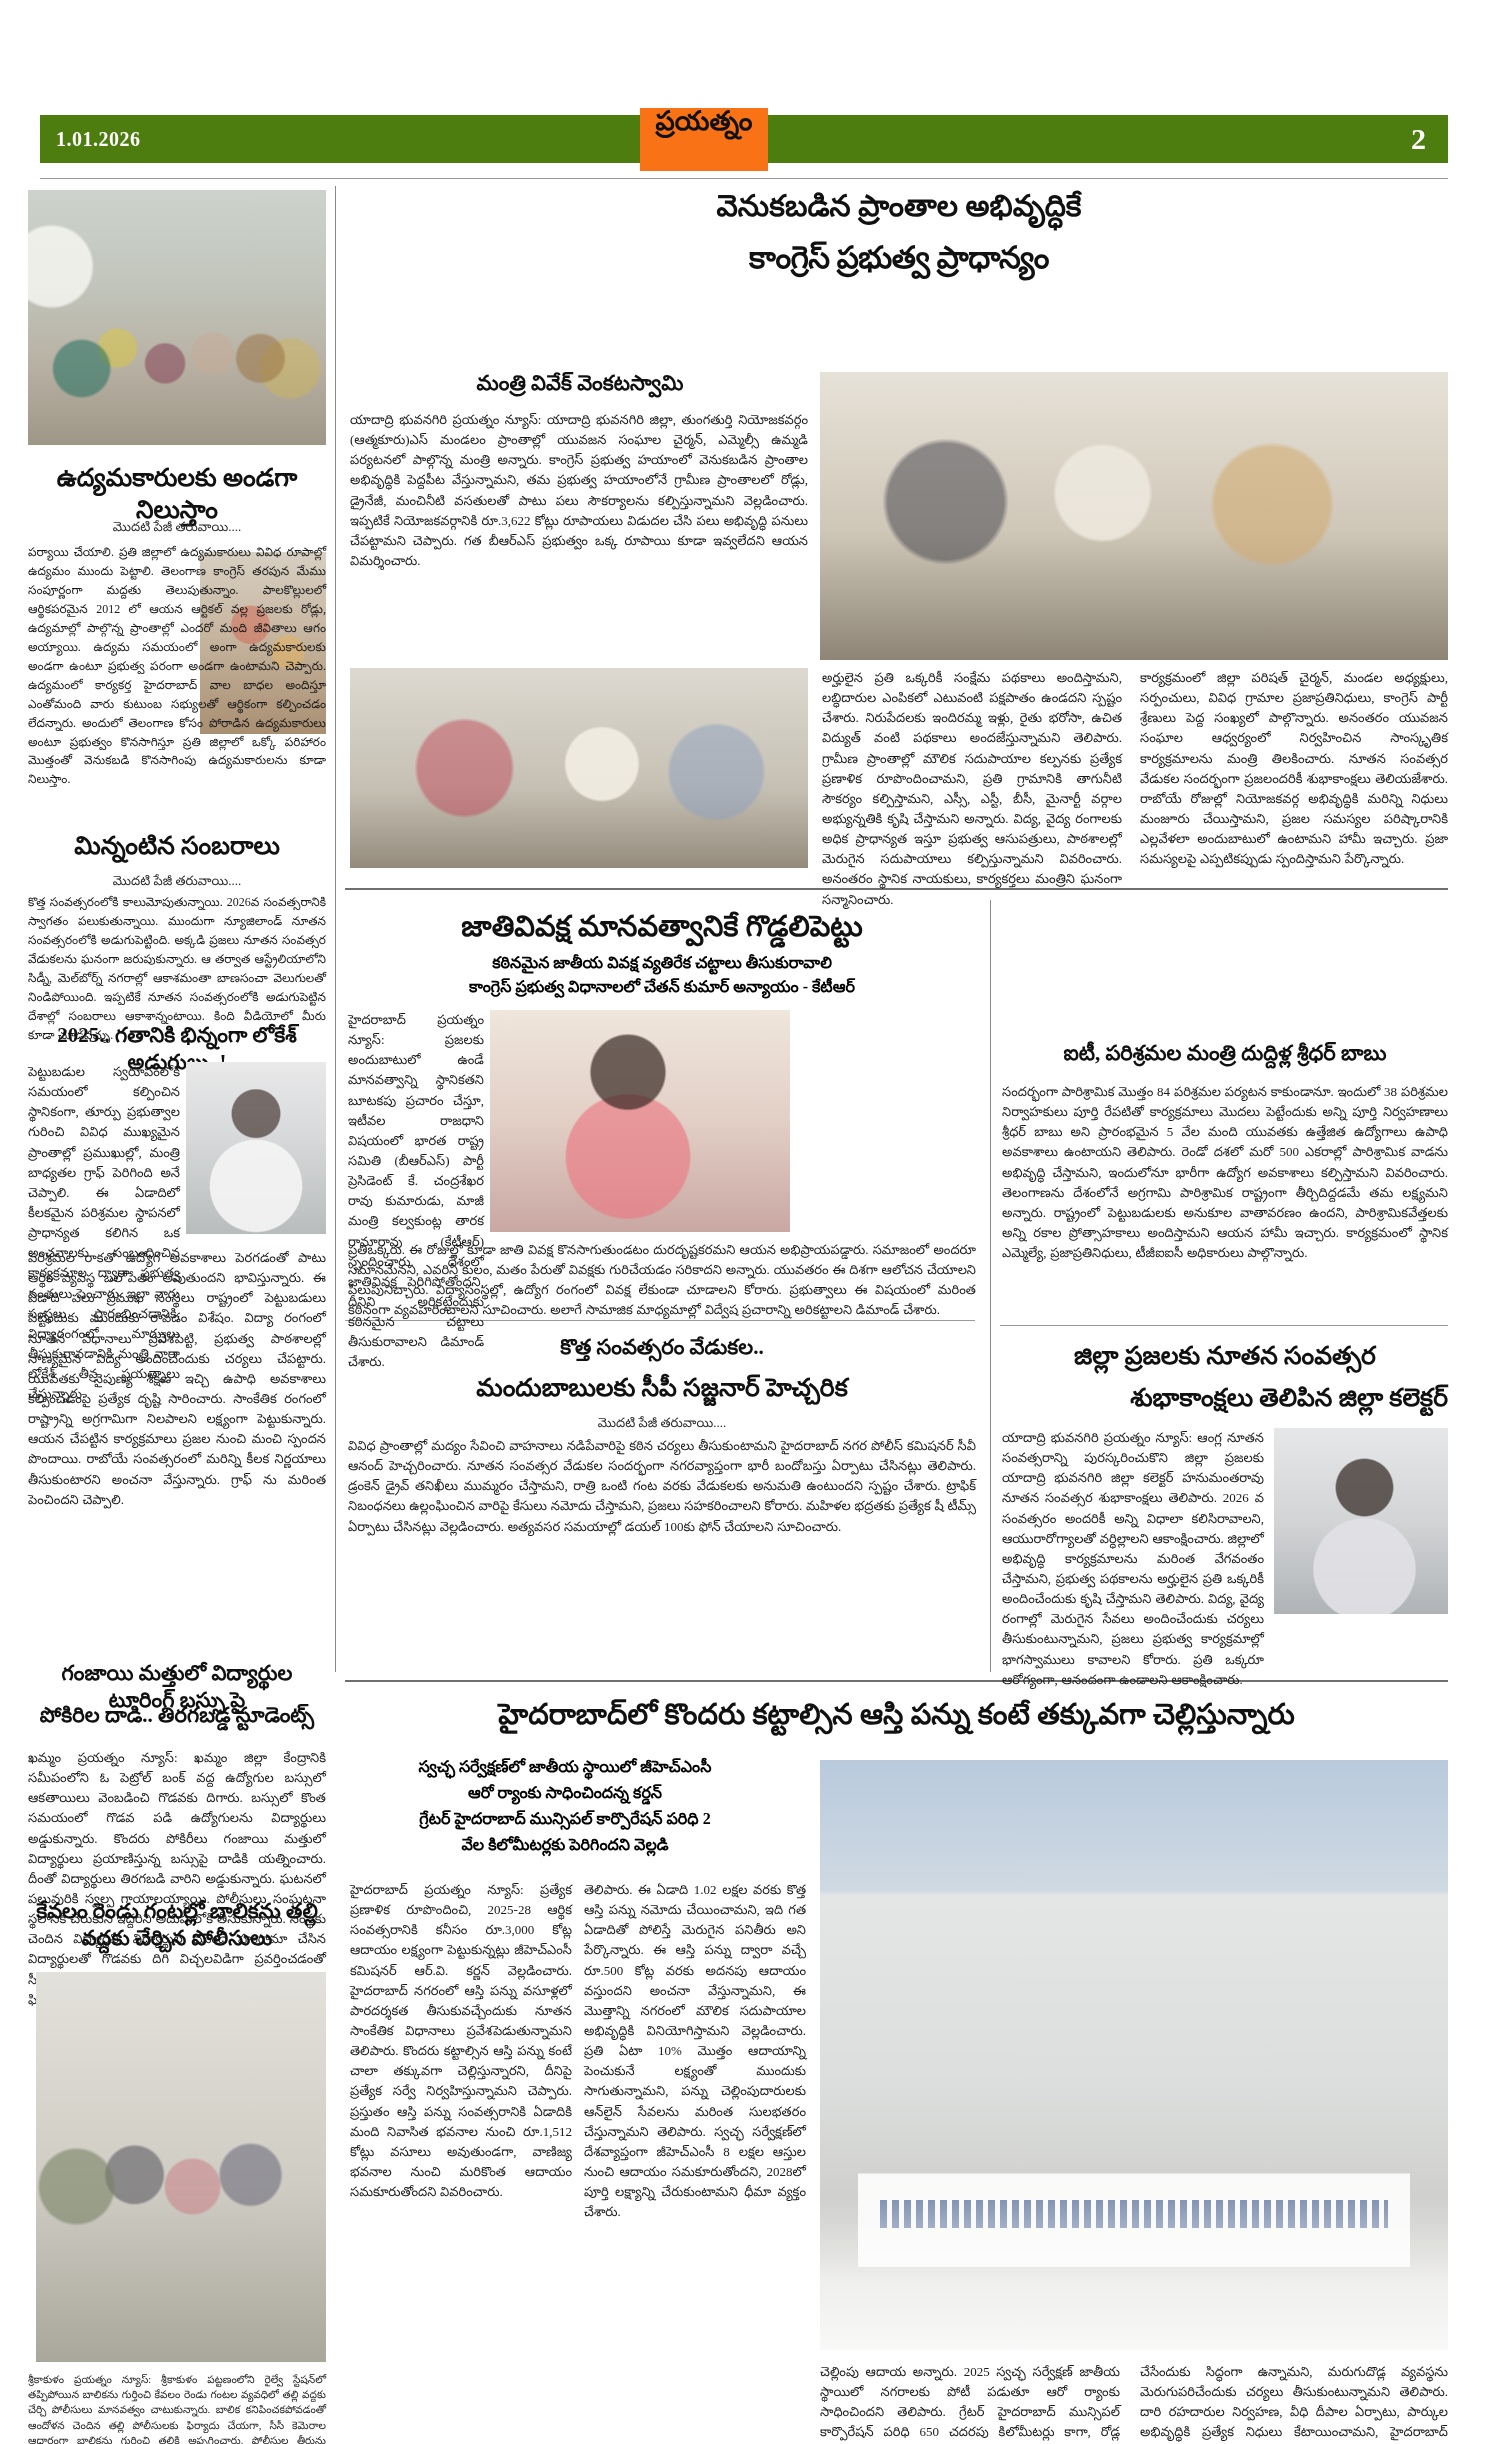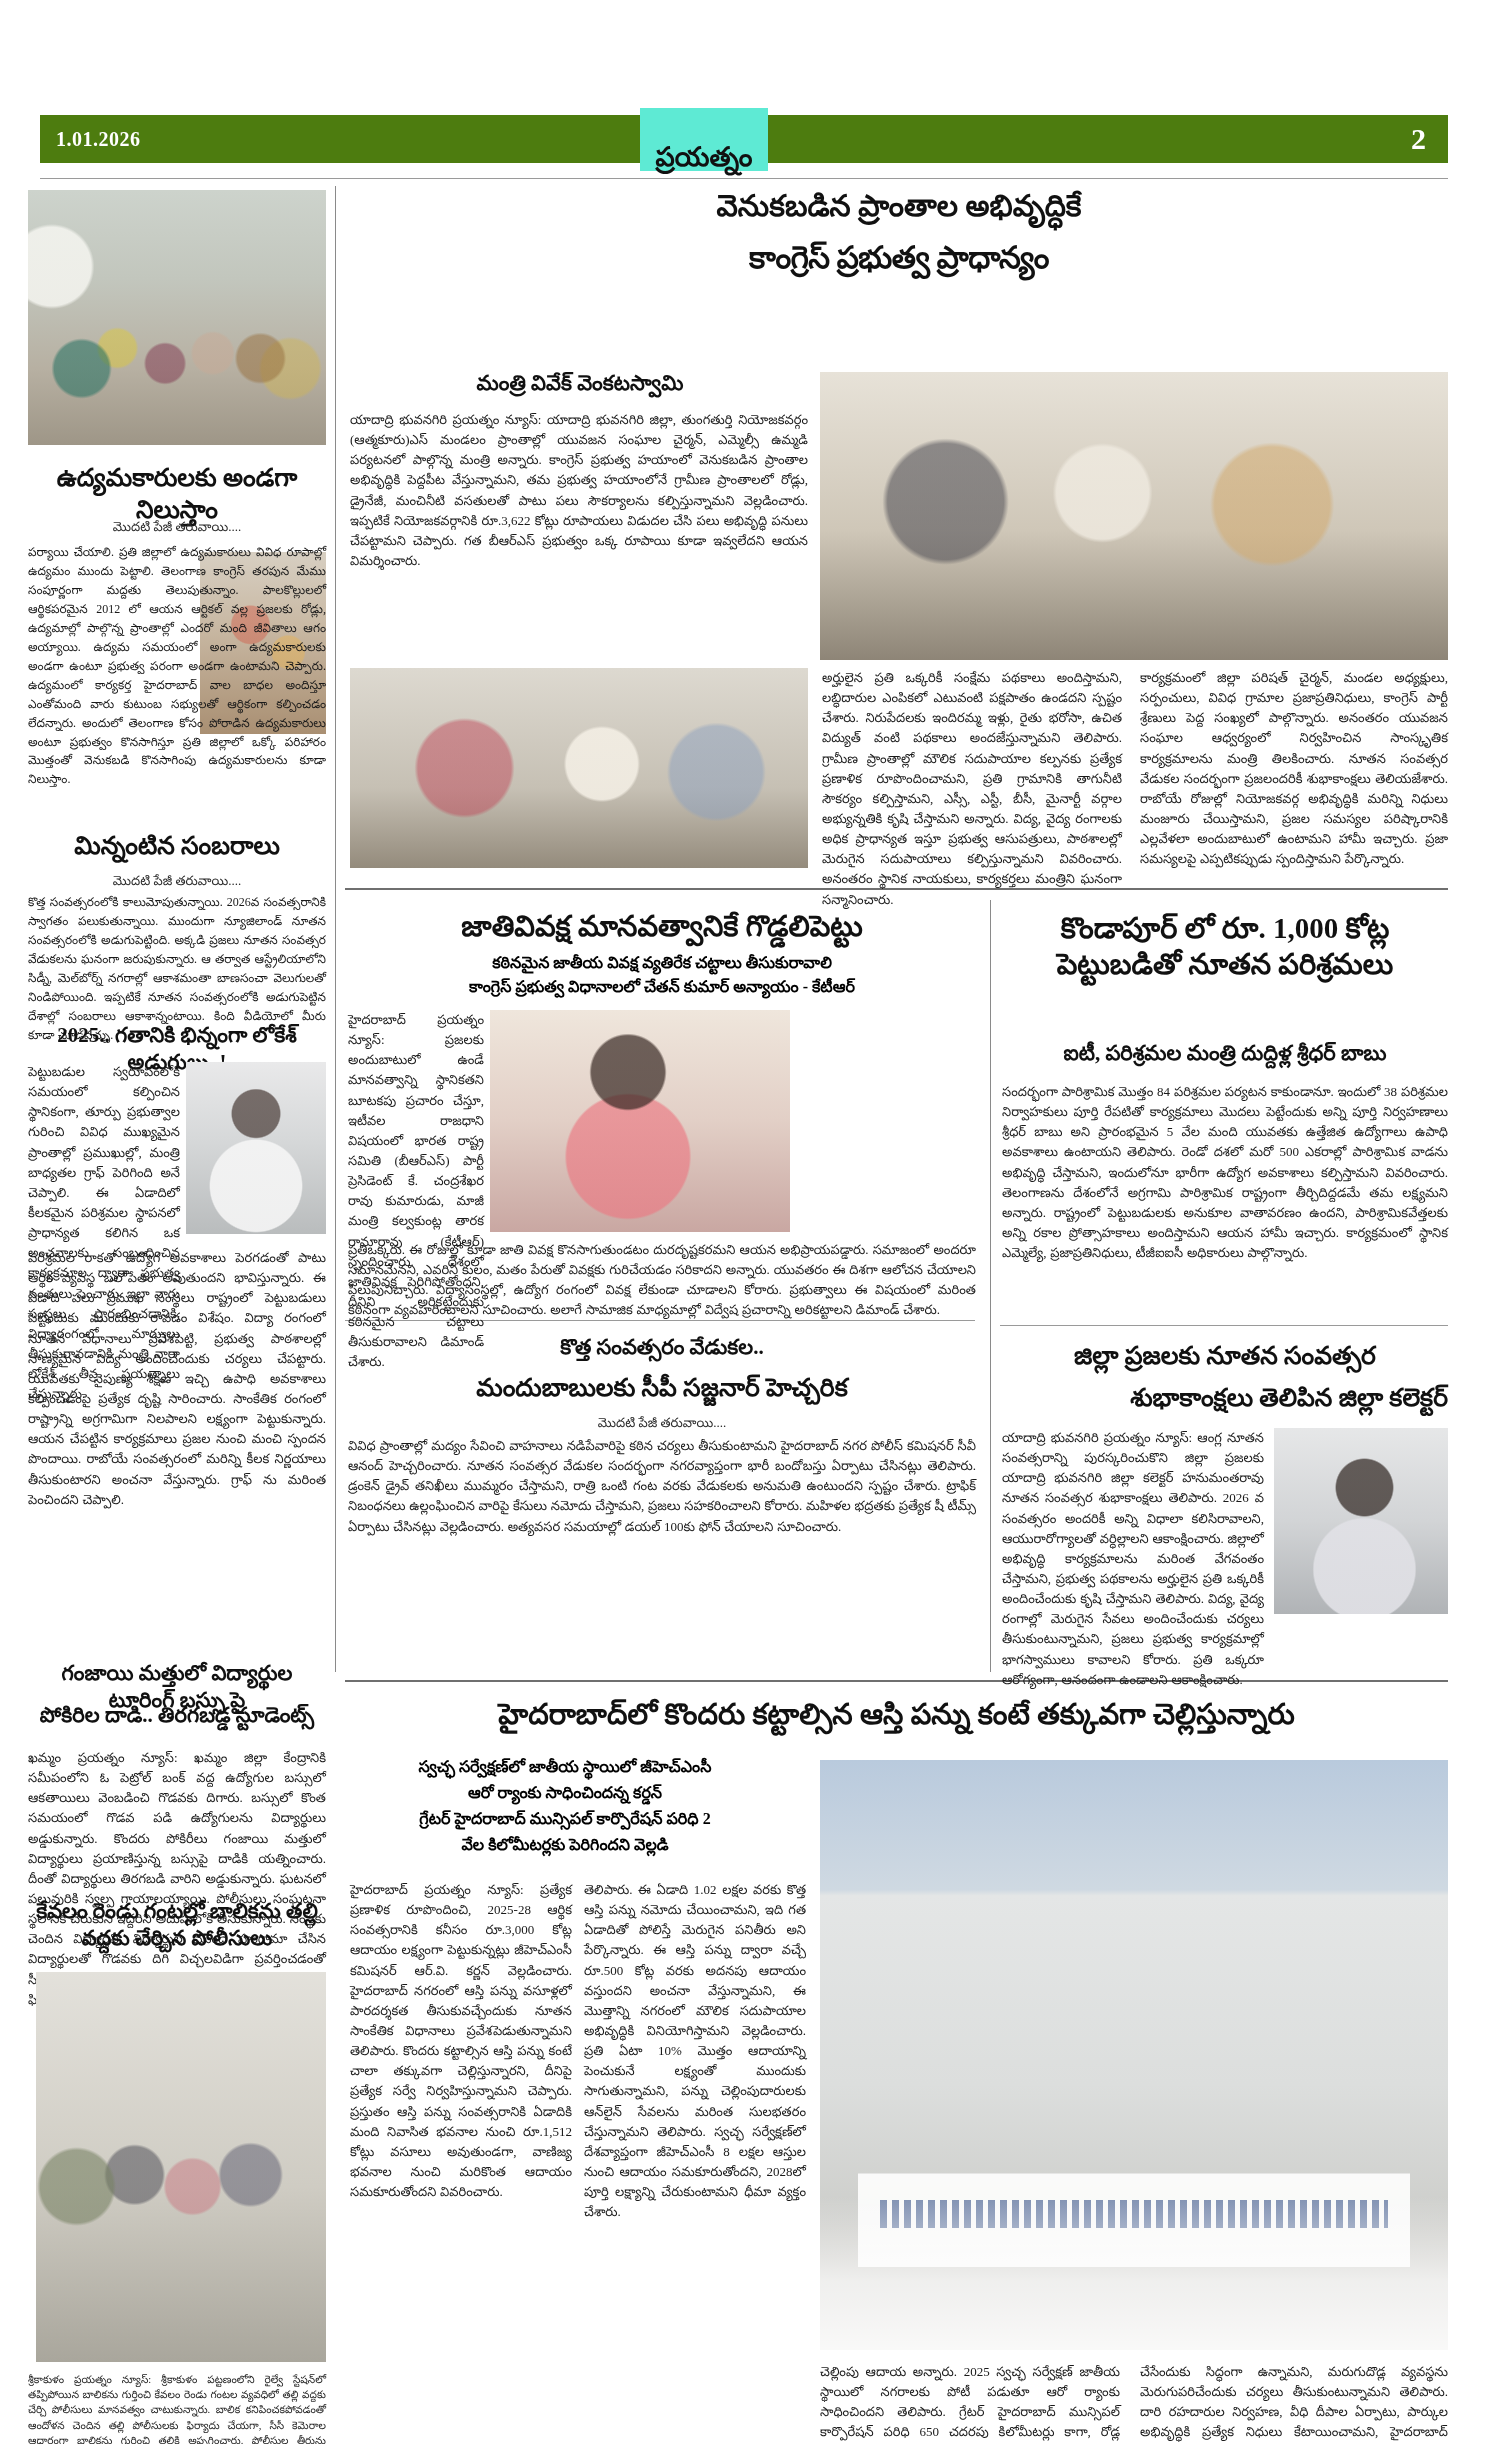--- a/index.html
+++ b/index.html
@@ -29,22 +29,22 @@
     font-size: 20px;
     font-weight: bold;
     letter-spacing: 0.5px;
     margin-left: 16px;
     font-family: "Liberation Serif", serif;
   }
   .masthead-logo-box {
     position: absolute;
     left: 640px; top: 108px;
     width: 128px; height: 63px;
-    background: #5eead4;
-    display: flex; align-items: flex-end; justify-content: center;
+    background: #f97316;
+    display: flex; align-items: flex-start; justify-content: center;
   }
   .masthead-logo-text {
     color: #1e4fa3;
     font-size: 27px;
     font-weight: bold;
     font-family: "Liberation Serif", serif;
     line-height: 1;
   }
   .masthead-page-no {
     position: absolute;
@@ -307,21 +307,20 @@
   <div class="photo ph-speaker" style="left:490px; top:1010px; width:300px; height:222px;"></div>
 
   <div class="tb tel body narrow" style="left:348px; top:1010px; width:136px; height:224px;">హైదరాబాద్ ప్రయత్నం న్యూస్: ప్రజలకు అందుబాటులో ఉండే మానవత్వాన్ని స్థానికతని బూటకపు ప్రచారం చేస్తూ, ఇటీవల రాజధాని విషయంలో భారత రాష్ట్ర సమితి (బీఆర్ఎస్) పార్టీ ప్రెసిడెంట్ కే. చంద్రశేఖర రావు కుమారుడు, మాజీ మంత్రి కల్వకుంట్ల తారక రామారావు (కేటీఆర్) స్పందించారు. దేశంలో జాతివివక్ష పెరిగిపోతోందని, దీనిని అరికట్టేందుకు కఠినమైన చట్టాలు తీసుకురావాలని డిమాండ్ చేశారు.</div>
   <div class="tb tel body narrow" style="left:348px; top:1240px; width:628px; height:70px;">ప్రతిఒక్కరు. ఈ రోజుల్లో కూడా జాతి వివక్ష కొనసాగుతుండటం దురదృష్టకరమని ఆయన అభిప్రాయపడ్డారు. సమాజంలో అందరూ సమానమేనని, ఎవరినీ కులం, మతం పేరుతో వివక్షకు గురిచేయడం సరికాదని అన్నారు. యువతరం ఈ దిశగా ఆలోచన చేయాలని పిలుపునిచ్చారు. విద్యాసంస్థల్లో, ఉద్యోగ రంగంలో వివక్ష లేకుండా చూడాలని కోరారు. ప్రభుత్వాలు ఈ విషయంలో మరింత కఠినంగా వ్యవహరించాలని సూచించారు. అలాగే సామాజిక మాధ్యమాల్లో విద్వేష ప్రచారాన్ని అరికట్టాలని డిమాండ్ చేశారు.</div>
 
   <div class="tb tel headline-sm" style="left:348px; top:1334px; width:628px;">కొత్త సంవత్సరం వేడుకల..</div>
   <div class="tb tel headline-md" style="left:348px; top:1372px; width:628px;">మందుబాబులకు సీపీ సజ్జనార్ హెచ్చరిక</div>
   <div class="tb tel dateline" style="left:348px; top:1414px; width:628px;">మొదటి పేజీ తరువాయి....</div>
   <div class="tb tel body narrow" style="left:348px; top:1436px; width:628px; height:230px;">వివిధ ప్రాంతాల్లో మద్యం సేవించి వాహనాలు నడిపేవారిపై కఠిన చర్యలు తీసుకుంటామని హైదరాబాద్ నగర పోలీస్ కమిషనర్ సీవీ ఆనంద్ హెచ్చరించారు. నూతన సంవత్సర వేడుకల సందర్భంగా నగరవ్యాప్తంగా భారీ బందోబస్తు ఏర్పాటు చేసినట్లు తెలిపారు. డ్రంకెన్ డ్రైవ్ తనిఖీలు ముమ్మరం చేస్తామని, రాత్రి ఒంటి గంట వరకు వేడుకలకు అనుమతి ఉంటుందని స్పష్టం చేశారు. ట్రాఫిక్ నిబంధనలు ఉల్లంఘించిన వారిపై కేసులు నమోదు చేస్తామని, ప్రజలు సహకరించాలని కోరారు. మహిళల భద్రతకు ప్రత్యేక షీ టీమ్స్ ఏర్పాటు చేసినట్లు వెల్లడించారు. అత్యవసర సమయాల్లో డయల్ 100కు ఫోన్ చేయాలని సూచించారు.</div>
 
-  <div class="tb tel headline-lg" style="left:1002px; top:910px; width:446px;">కొండాపూర్ లో రూ. 1,000 కోట్ల పెట్టుబడితో నూతన పరిశ్రమలు</div>
   <div class="tb tel headline-sm" style="left:1002px; top:1040px; width:446px;">ఐటీ, పరిశ్రమల మంత్రి దుద్దిళ్ల శ్రీధర్ బాబు</div>
   <div class="tb tel body narrow" style="left:1002px; top:1082px; width:446px; height:228px;">సందర్భంగా పారిశ్రామిక మొత్తం 84 పరిశ్రమల పర్యటన కాకుండానూ. ఇందులో 38 పరిశ్రమల నిర్వాహకులు పూర్తి రేపటితో కార్యక్రమాలు మొదలు పెట్టేందుకు అన్ని పూర్తి నిర్వహణాలు శ్రీధర్ బాబు అని ప్రారంభమైన 5 వేల మంది యువతకు ఉత్తేజిత ఉద్యోగాలు ఉపాధి అవకాశాలు ఉంటాయని తెలిపారు. రెండో దశలో మరో 500 ఎకరాల్లో పారిశ్రామిక వాడను అభివృద్ధి చేస్తామని, ఇందులోనూ భారీగా ఉద్యోగ అవకాశాలు కల్పిస్తామని వివరించారు. తెలంగాణను దేశంలోనే అగ్రగామి పారిశ్రామిక రాష్ట్రంగా తీర్చిదిద్దడమే తమ లక్ష్యమని అన్నారు. రాష్ట్రంలో పెట్టుబడులకు అనుకూల వాతావరణం ఉందని, పారిశ్రామికవేత్తలకు అన్ని రకాల ప్రోత్సాహకాలు అందిస్తామని ఆయన హామీ ఇచ్చారు. కార్యక్రమంలో స్థానిక ఎమ్మెల్యే, ప్రజాప్రతినిధులు, టీజీఐఐసీ అధికారులు పాల్గొన్నారు.</div>
 
   <div class="tb tel headline-md" style="left:1002px; top:1340px; width:446px;">జిల్లా ప్రజలకు నూతన సంవత్సర</div>
   <div class="tb tel headline-md" style="left:1002px; top:1382px; width:446px;text-align:right;">శుభాకాంక్షలు తెలిపిన జిల్లా కలెక్టర్</div>
 
   <div class="photo ph-officer" style="left:1274px; top:1428px; width:174px; height:186px;"></div>
 
   <div class="tb tel body narrow" style="left:1002px; top:1428px; width:262px; height:238px;">యాదాద్రి భువనగిరి ప్రయత్నం న్యూస్: ఆంగ్ల నూతన సంవత్సరాన్ని పురస్కరించుకొని జిల్లా ప్రజలకు యాదాద్రి భువనగిరి జిల్లా కలెక్టర్ హనుమంతరావు నూతన సంవత్సర శుభాకాంక్షలు తెలిపారు. 2026 వ సంవత్సరం అందరికీ అన్ని విధాలా కలిసిరావాలని, ఆయురారోగ్యాలతో వర్ధిల్లాలని ఆకాంక్షించారు. జిల్లాలో అభివృద్ధి కార్యక్రమాలను మరింత వేగవంతం చేస్తామని, ప్రభుత్వ పథకాలను అర్హులైన ప్రతి ఒక్కరికీ అందించేందుకు కృషి చేస్తామని తెలిపారు. విద్య, వైద్య రంగాల్లో మెరుగైన సేవలు అందించేందుకు చర్యలు తీసుకుంటున్నామని, ప్రజలు ప్రభుత్వ కార్యక్రమాల్లో భాగస్వాములు కావాలని కోరారు. ప్రతి ఒక్కరూ ఆరోగ్యంగా, ఆనందంగా ఉండాలని ఆకాంక్షించారు.</div>
 

